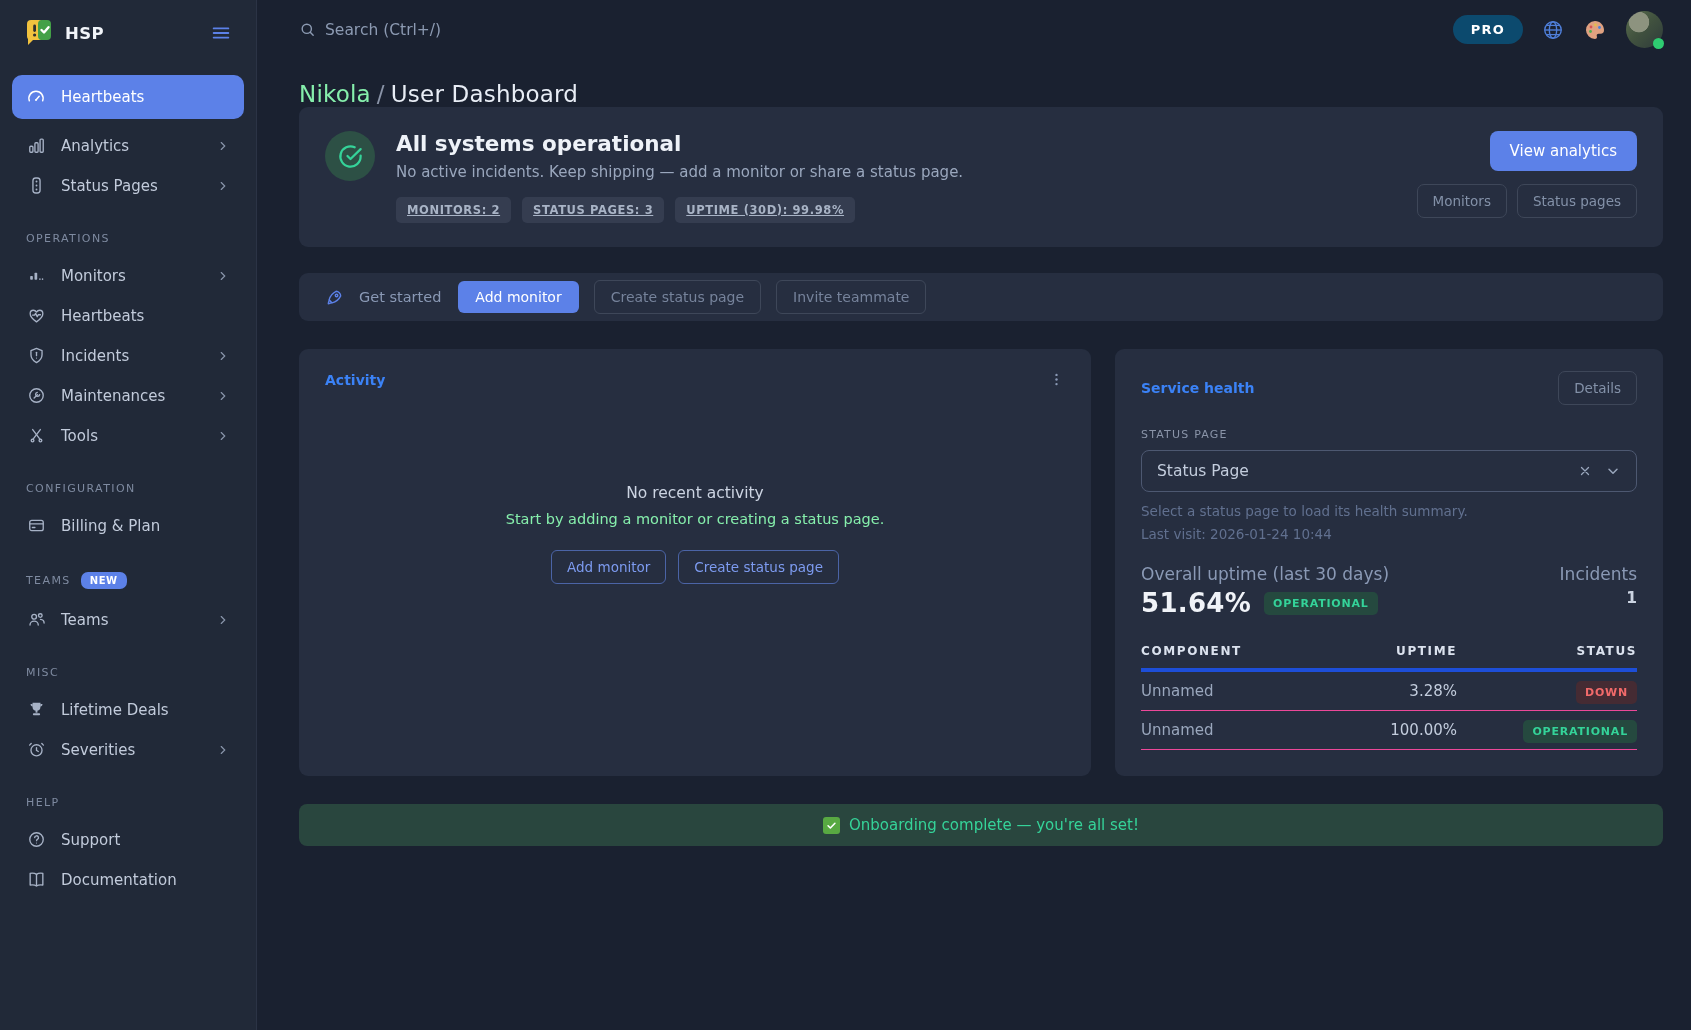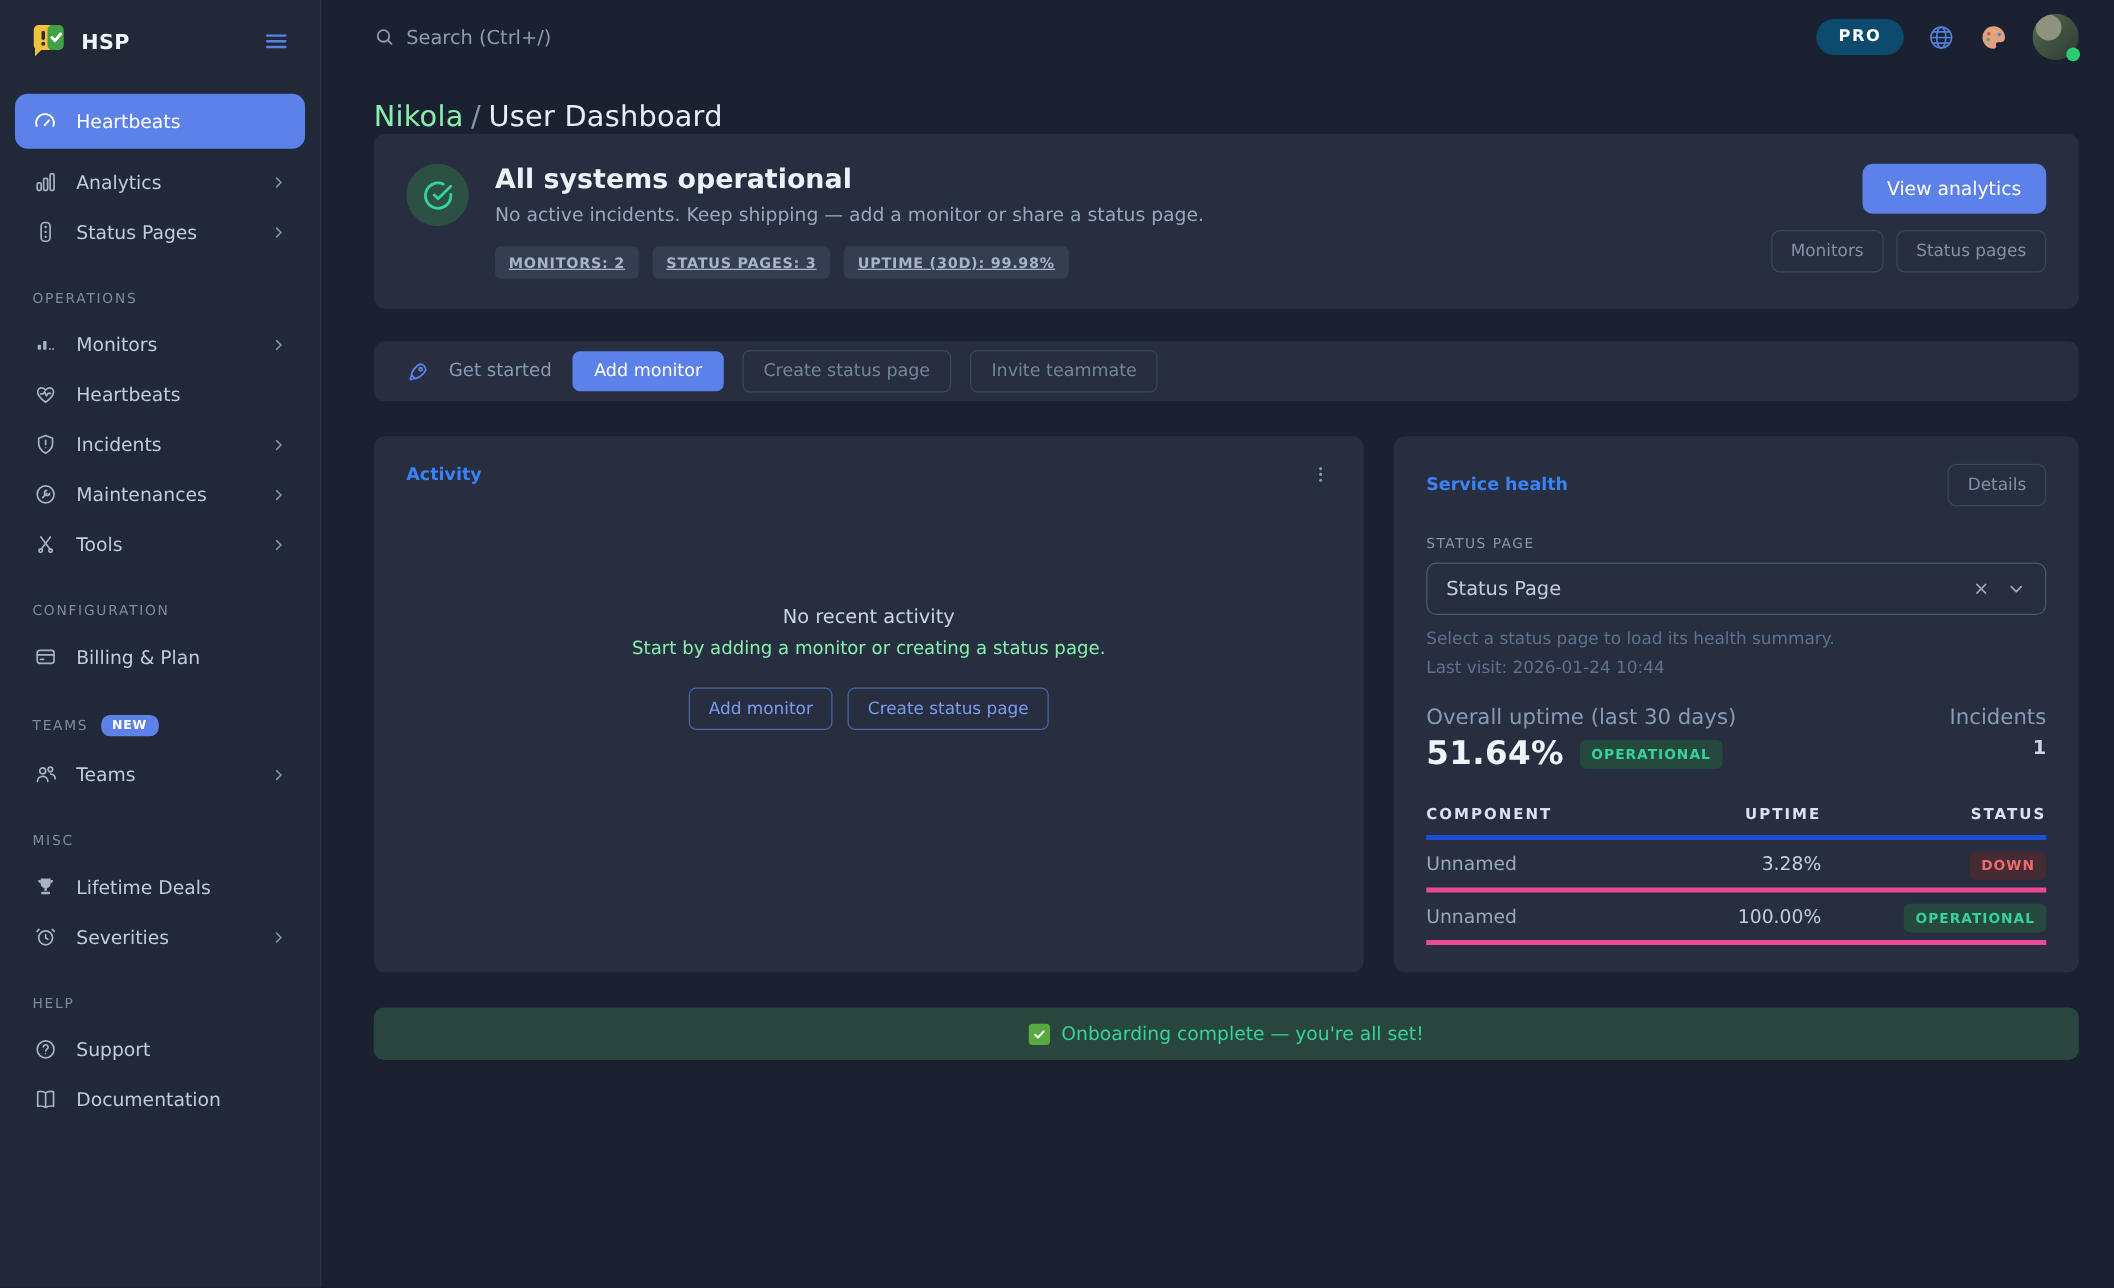--- a/index.html
+++ b/index.html
@@ -96,21 +96,21 @@
   .big-value { font-size:26px; font-weight:bold; color:#f0f3f8; letter-spacing:.3px; }
   .badge { font-size:11px; font-weight:bold; letter-spacing:.8px; padding:5px 9px; border-radius:5px; }
   .badge.ok { background:#25493f; color:#34d399; }
   .badge.down { background:#452b33; color:#f26a6a; }
   .stat-right { text-align:right; }
   .stat-sm-value { font-size:15.5px; font-weight:600; color:#ccd4e2; margin-top:5px; }
 
   .sh-table { margin-top:20px; }
   .t-head, .t-row { display:grid; grid-template-columns:1fr 140px 180px; align-items:center; }
   .t-head { font-size:12px; font-weight:bold; letter-spacing:1.6px; color:#dbe2ee; padding:6px 0 10px; border-bottom:4px solid #1d4ed8; }
-  .t-row { padding:10px 0; border-bottom:4px solid #ec4899; }
+  .t-row { padding:10px 0; border-bottom:1px solid #ec4899; }
   .t-comp { font-size:15px; color:#9aa7bd; }
   .t-up { font-size:15px; color:#c3cddd; text-align:right; }
   .t-status { justify-self:end; }
   .th-up { text-align:right; }
   .th-status { text-align:right; }
 
   
   .banner { margin-top:28px; background:#29463e; border-radius:8px; height:42px; display:flex; align-items:center; justify-content:center; gap:9px; color:#35d399; font-size:15px; }
   .check-emoji { width:17px; height:17px; background:#58a942; border-radius:3px; display:flex; align-items:center; justify-content:center; }
 </style>

